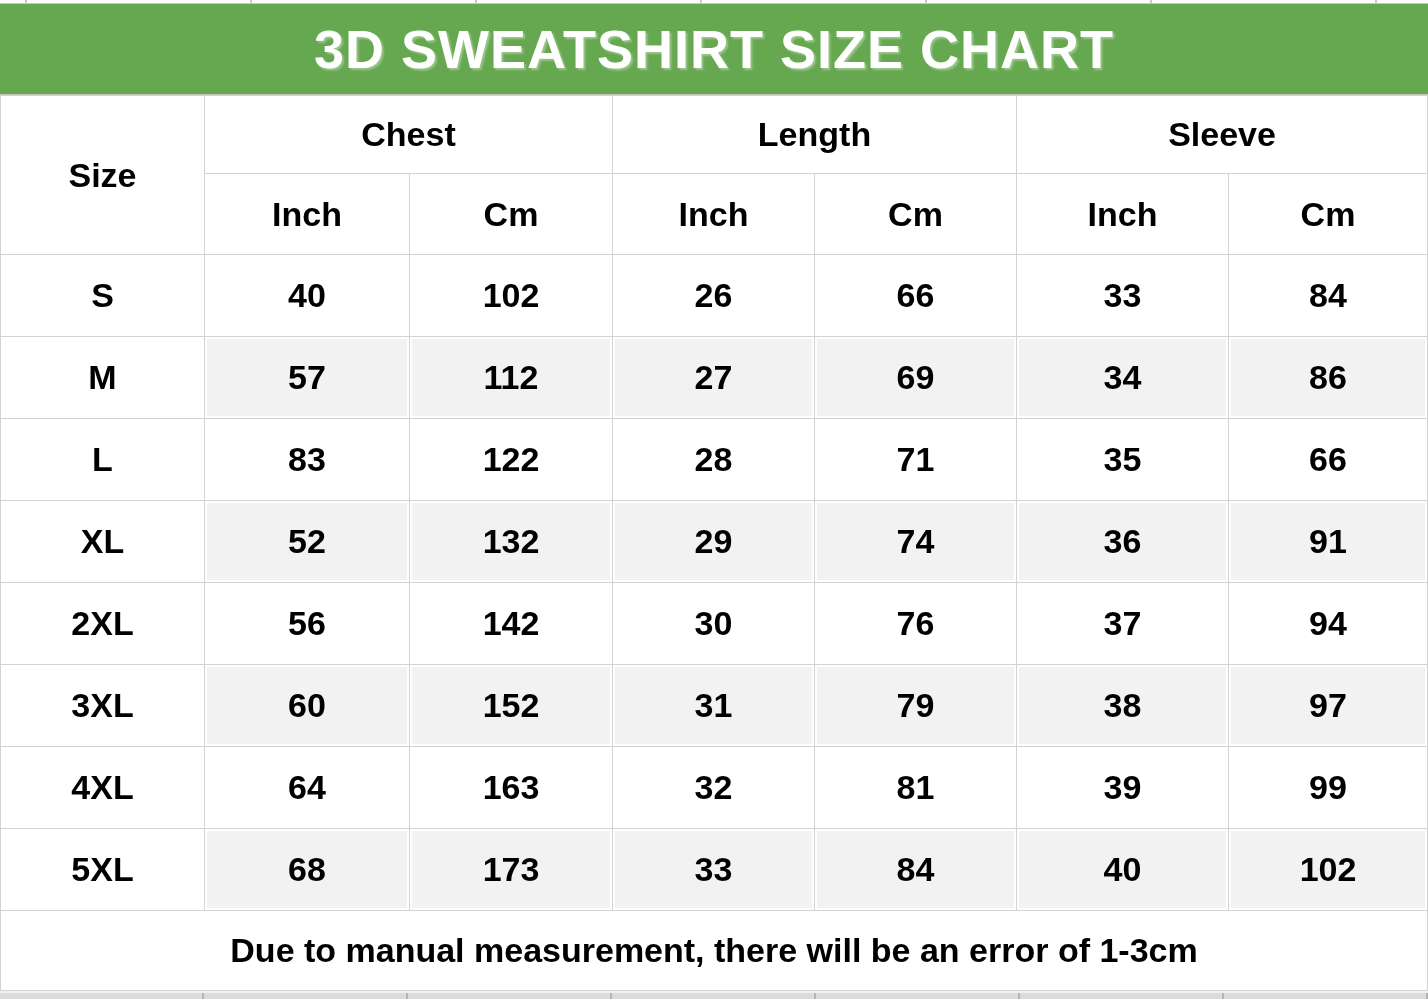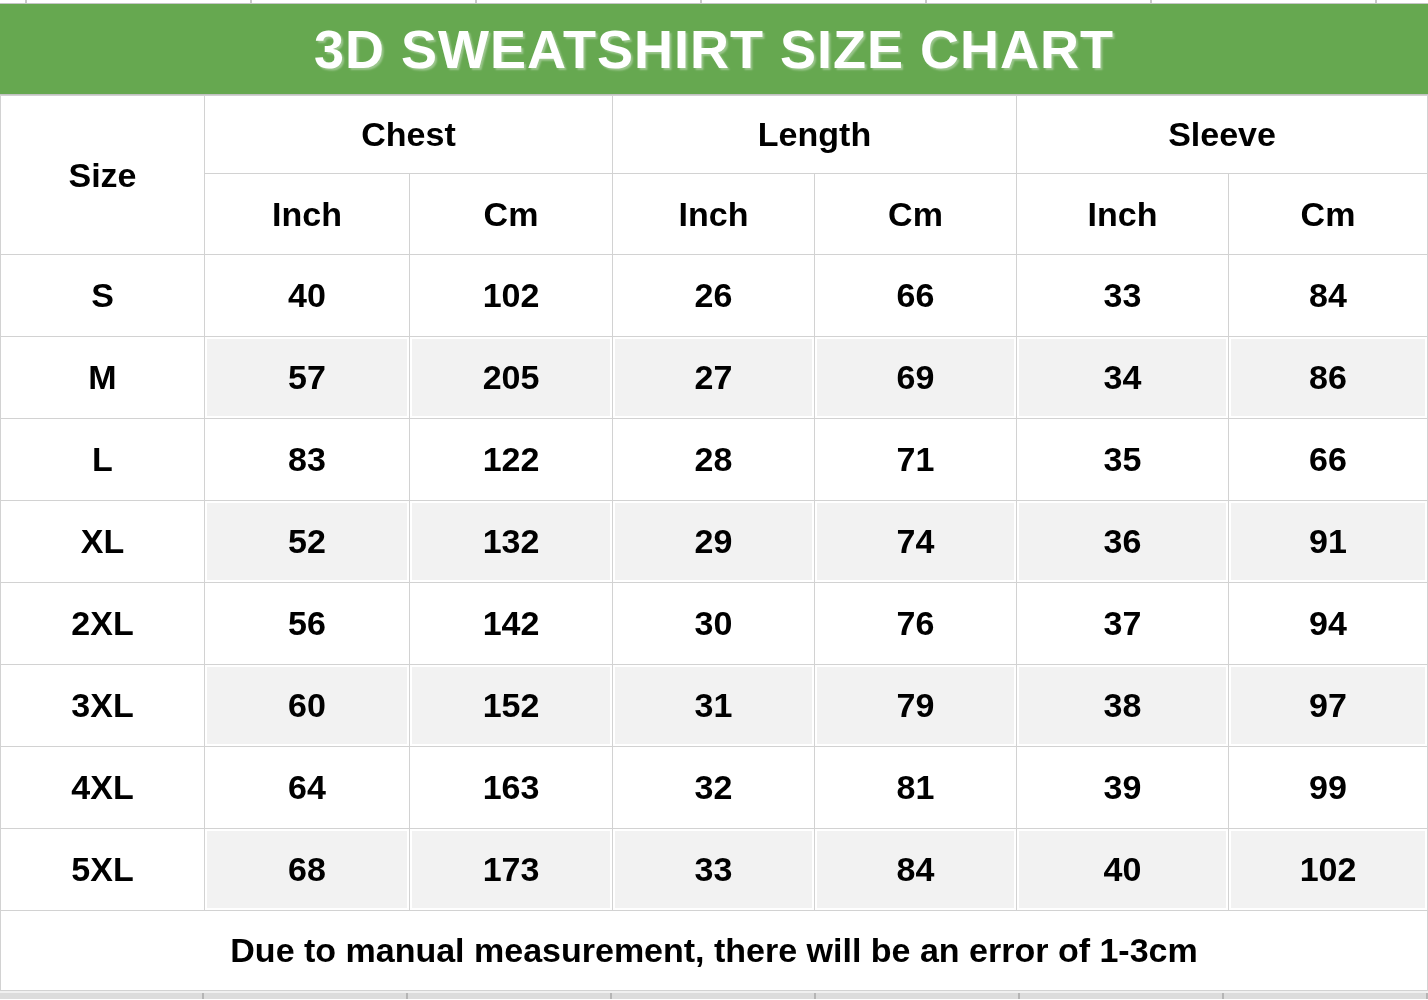--- a/index.html
+++ b/index.html
@@ -149,21 +149,21 @@
           <td class="val">40</td>
           <td class="val">102</td>
           <td class="val">26</td>
           <td class="val">66</td>
           <td class="val">33</td>
           <td class="val">84</td>
         </tr>
         <tr>
           <td class="size-cell">M</td>
           <td class="val">57</td>
-          <td class="val">205</td>
+          <td class="val">112</td>
           <td class="val">27</td>
           <td class="val">69</td>
           <td class="val">34</td>
           <td class="val">86</td>
         </tr>
         <tr>
           <td class="size-cell">L</td>
           <td class="val">83</td>
           <td class="val">122</td>
           <td class="val">28</td>

